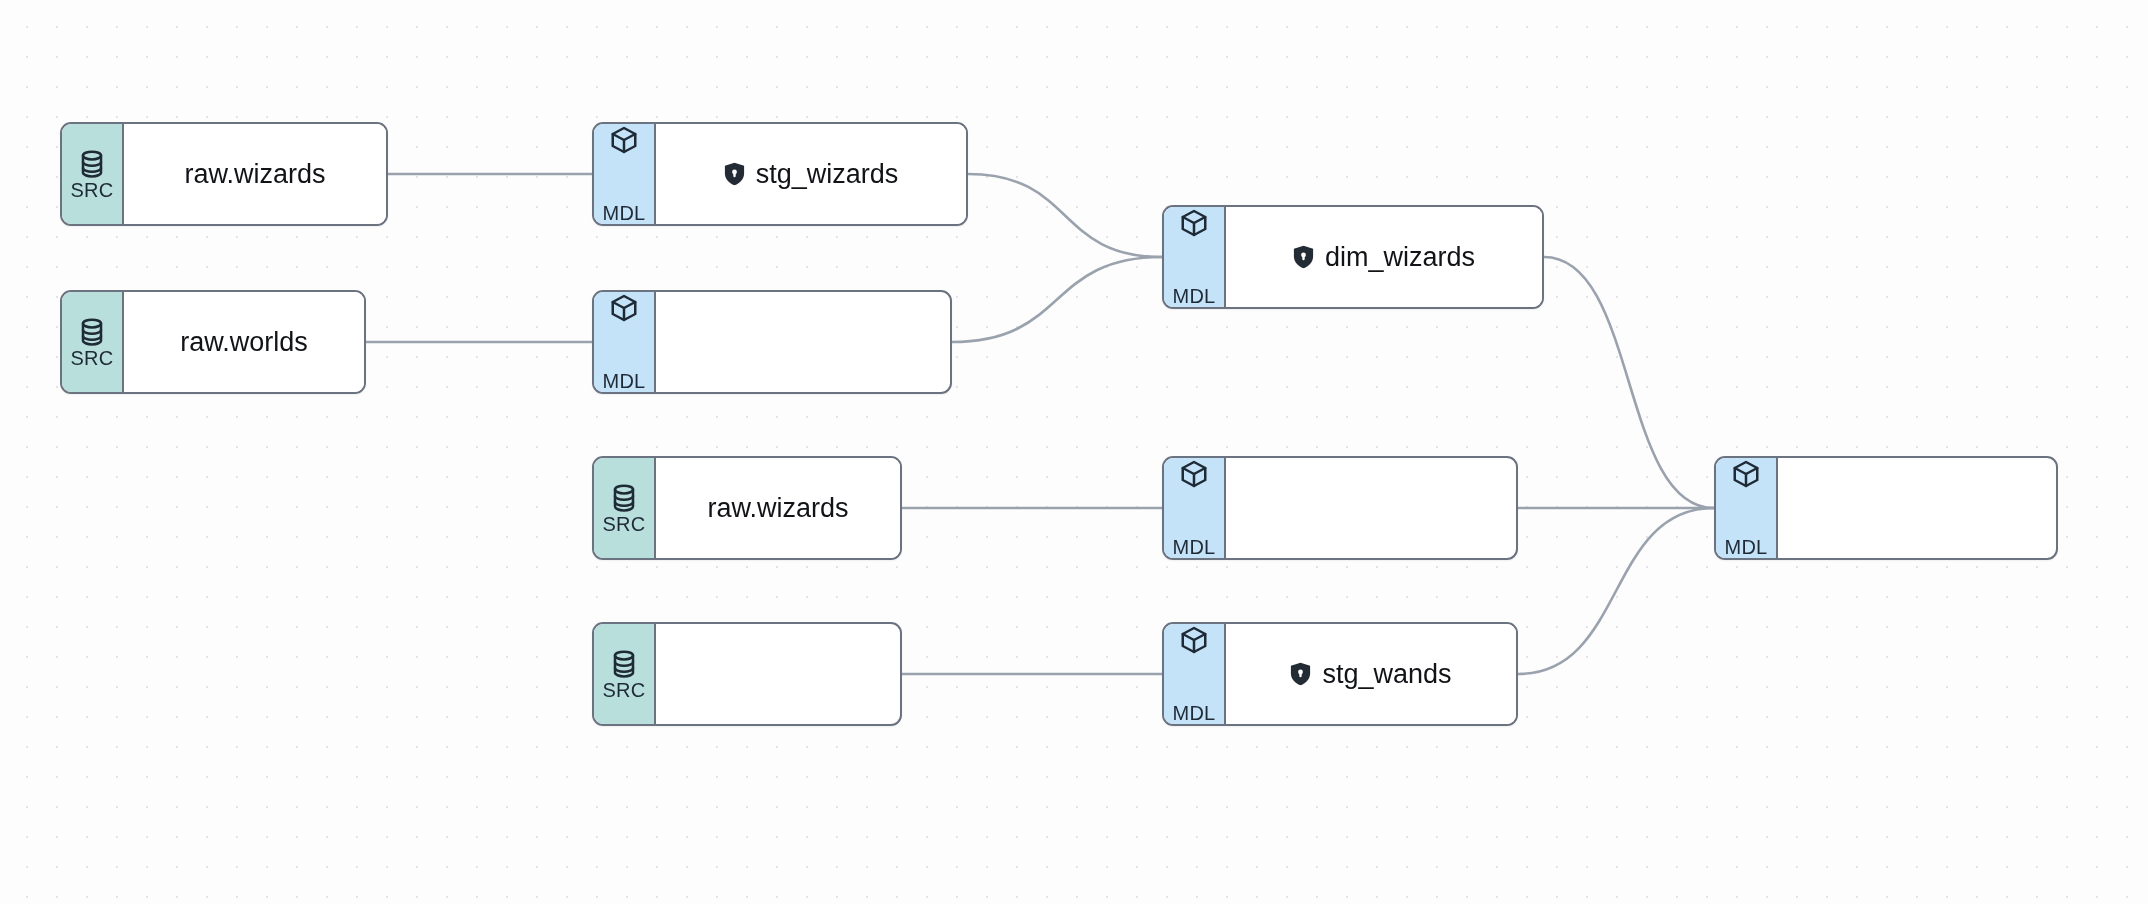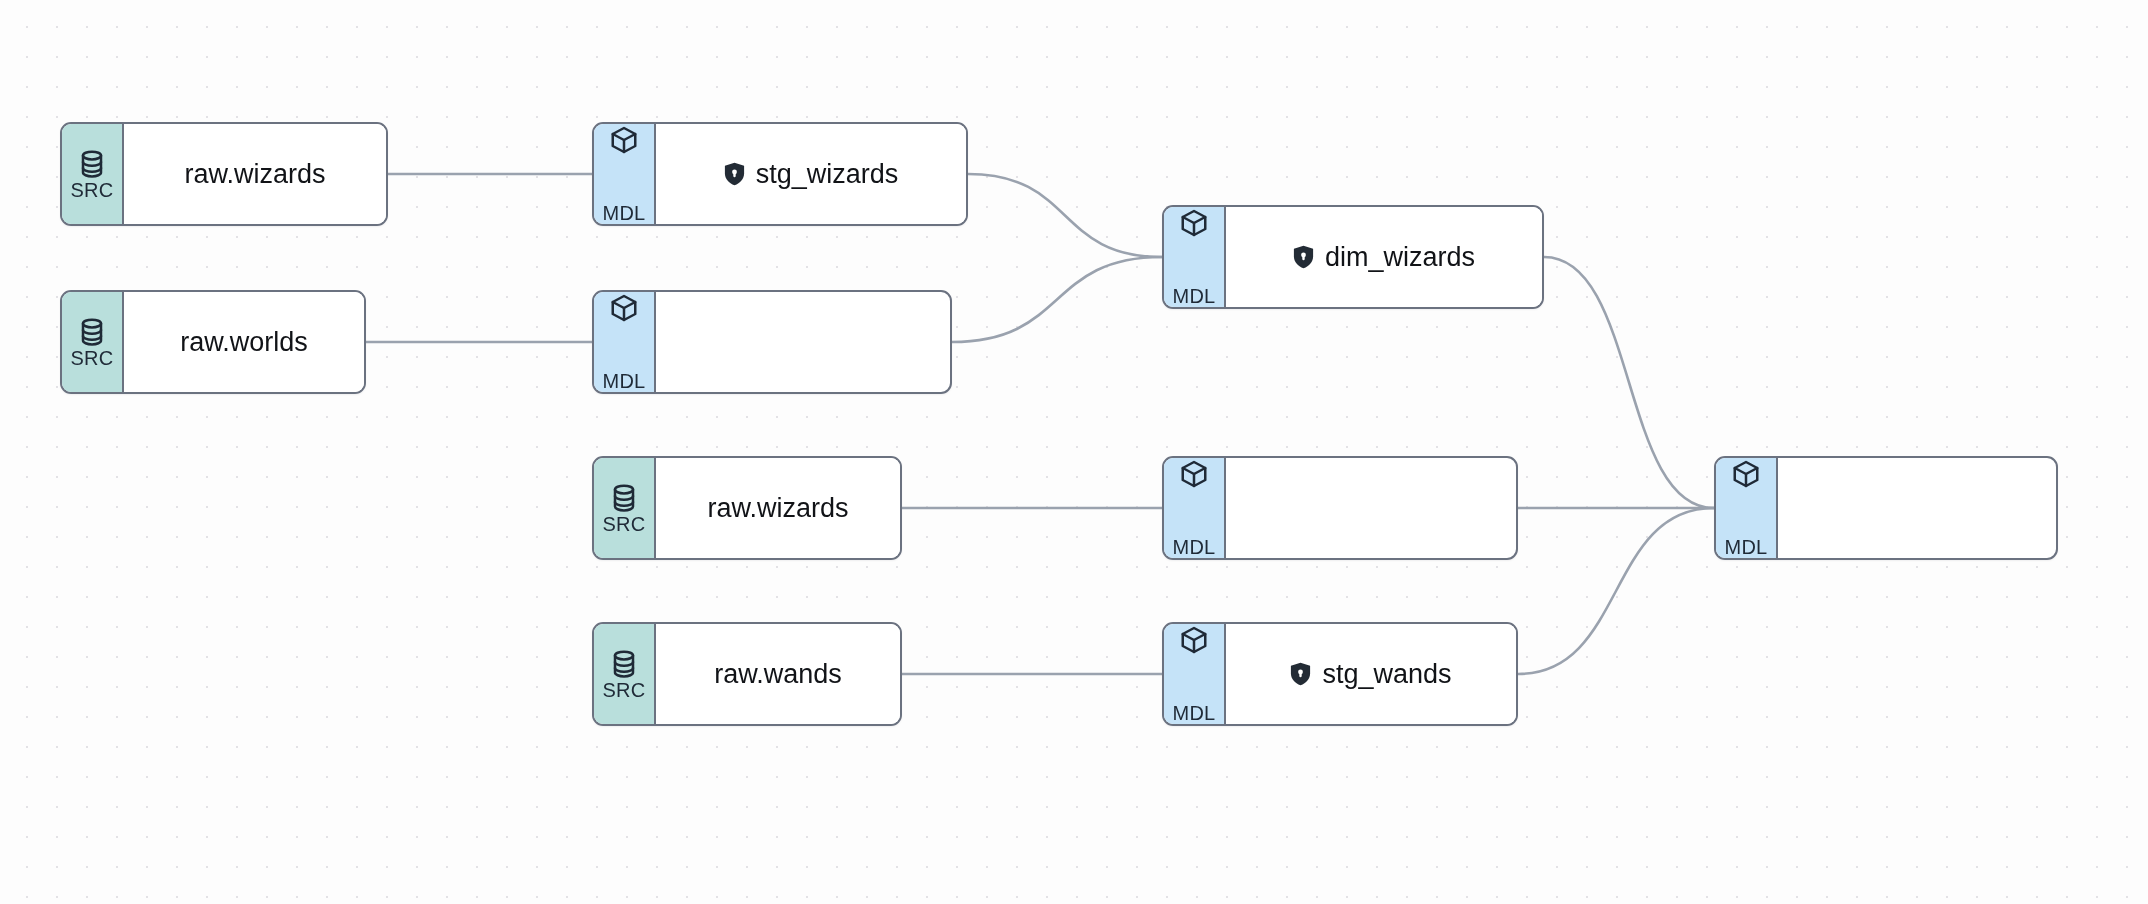--- a/index.html
+++ b/index.html
@@ -182,23 +182,20 @@
   <span class="badge-icon">
     <svg viewBox="0 0 24 24" width="30" height="30" fill="none" stroke="#1f2a37" stroke-width="2" stroke-linecap="round" stroke-linejoin="round">
       <ellipse cx="12" cy="5.2" rx="7.2" ry="3.1"></ellipse>
       <path d="M4.8 5.2v13.6c0 1.7 3.2 3.1 7.2 3.1s7.2-1.4 7.2-3.1V5.2"></path>
       <path d="M4.8 10.3c0 1.7 3.2 3.1 7.2 3.1s7.2-1.4 7.2-3.1"></path>
       <path d="M4.8 15.1c0 1.7 3.2 3.1 7.2 3.1s7.2-1.4 7.2-3.1"></path>
     </svg>
   </span>
 <span class="badge-text">SRC</span>
         </div>
-        <div class="node-body">
-          <span class="node-label">raw.wands</span>
-        </div>
       </div>
       <div class="node" id="node-stg_wizards" style="left: 592px; top: 122px; width: 376px; height: 104px;">
         <div class="node-badge badge-mdl">
   <span class="badge-icon">
     <svg viewBox="0 0 24 24" width="30" height="30" fill="none" stroke="#1f2a37" stroke-width="2" stroke-linecap="round" stroke-linejoin="round">
       <path d="M12 2.4 21 7.2v9.6L12 21.6 3 16.8V7.2z"></path>
       <path d="M3 7.2 12 12l9-4.8"></path>
       <path d="M12 12v9.6"></path>
     </svg>
   </span>

